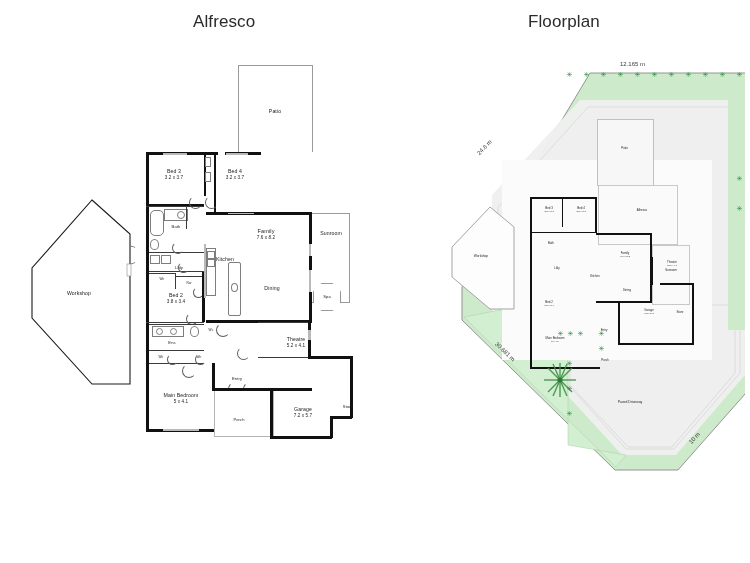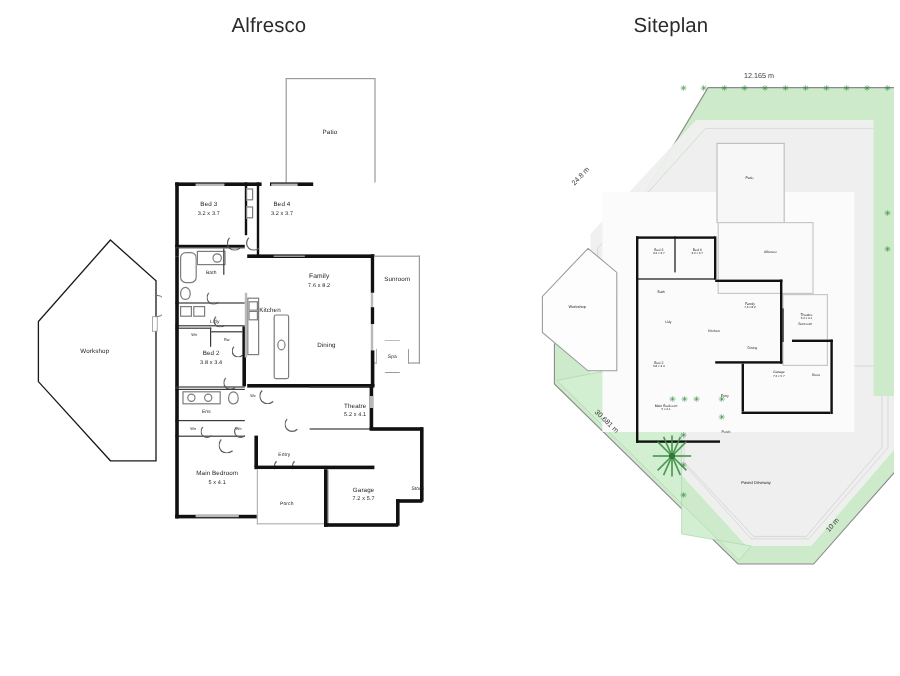--- a/index.html
+++ b/index.html
@@ -42,21 +42,21 @@
         color:#242424;white-space:nowrap;}
   .mini .dim{display:block;font-size:2.5px;}
 
   
   #footer{position:absolute;left:0;top:492px;width:750px;height:60px;}
 </style>
 </head>
 <body>
 
 <div class="hdr" id="hdr-floorplan">Alfresco</div>
-<div class="hdr" id="hdr-siteplan">Siteplan</div>
+<div class="hdr" id="hdr-siteplan">Floorplan</div>
 
 <div class="plan" id="floorplan" style="left:0;top:0;width:430px;height:470px;">
 
   <svg id="workshop-shape" viewBox="0 0 105 188" width="105" height="188">
     <polygon points="62,2 100,36 100,186 62,186 2,120 2,70" fill="#ffffff" stroke="#1a1a1a" stroke-width="1.1"></polygon>
     <path d="M100,48 a9,9 0 0 1 0,18" fill="none" stroke="#6a6a6a" stroke-width=".8"></path>
     <rect x="97" y="66" width="4" height="12" fill="#ffffff" stroke="#8a8a8a" stroke-width=".6"></rect>
   </svg>
   <div class="rlabel" style="left:44px;top:290px;width:70px;">
     <span>Workshop</span>

